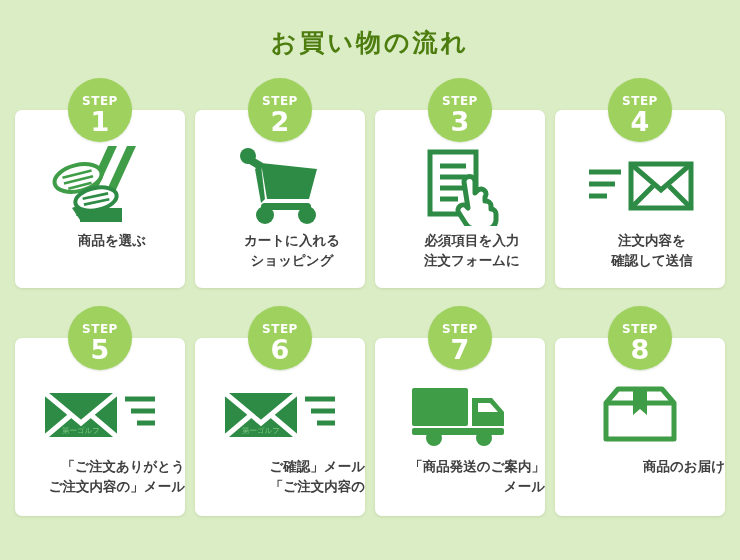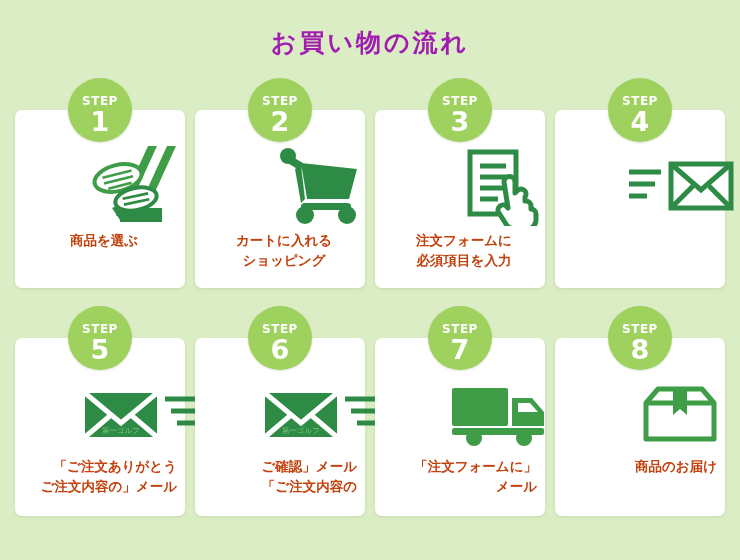--- a/index.html
+++ b/index.html
@@ -22,21 +22,21 @@
     box-sizing: border-box;
   }
   .page-title {
     position: absolute;
     top: 26px;
     left: 0;
     width: 740px;
     text-align: center;
     font-size: 25px;
     font-weight: bold;
-    color: #a21caf;
+    color: #4d7c0f;
     letter-spacing: 3px;
   }
   .grid {
     position: absolute;
     top: 110px;
     left: 15px;
     width: 710px;
     display: grid;
     grid-template-columns: repeat(4, 170px);
     grid-template-rows: 178px 178px;
@@ -82,32 +82,31 @@
   }
   .icon-area {
     position: absolute;
     top: 30px;
     left: 0;
     width: 100%;
     height: 92px;
     display: flex;
     align-items: center;
     justify-content: center;
-    padding-left: 40px;
   }
   .label {
     position: absolute;
-    left: 4px;
+    left: 12px;
     top: 120px;
     width: 100%;
     padding: 0 12px;
     box-sizing: border-box;
     font-size: 13.5px;
     font-weight: bold;
-    color: #c2410c;
+    color: #404040;
     line-height: 1.5;
     text-align: center;
   }
   .label.align-left {
     text-align: left;
     padding-left: 16px;
   }
   .label .ln {
     display: block;
     white-space: nowrap;
@@ -195,22 +194,22 @@
               <line x1="20" y1="20" x2="46" y2="20"></line>
               <line x1="20" y1="31" x2="46" y2="31"></line>
               <line x1="20" y1="42" x2="46" y2="42"></line>
               <line x1="20" y1="53" x2="38" y2="53"></line>
             </g>
             <path d="M44 36 a5.5 5.5 0 0 1 11 0 l0 11 l3 -3 a5 5 0 0 1 7 7 l0 4 a5 5 0 0 1 6 5 l0 3 a5 5 0 0 1 5 5 l0 6 a9 9 0 0 1 -9 9 l-12 0 a11 11 0 0 1 -9 -5 l-7 -11 a5 5 0 0 1 8 -6 l1 1 Z" fill="#ffffff" stroke="#2e8b45" stroke-width="5" stroke-linejoin="round"></path>
           </g>
         </svg>
       </div>
       <div class="label">
+        <span class="ln">必須項目を入力</span>
         <span class="ln">注文フォームに</span>
-        <span class="ln">必須項目を入力</span>
       </div>
     </div>
 
     <div class="card card-r1">
       <div class="badge">
         <span class="badge-word">STEP</span>
         <span class="badge-num">4</span>
       </div>
       <div class="icon-area">
         <svg width="110" height="56" viewBox="0 0 110 56">
@@ -218,20 +217,24 @@
             <line x1="4" y1="14" x2="36" y2="14"></line>
             <line x1="4" y1="26" x2="30" y2="26"></line>
             <line x1="4" y1="38" x2="22" y2="38"></line>
           </g>
           <g>
             <rect x="46" y="6" width="60" height="44" fill="#ffffff" stroke="#2e8b45" stroke-width="5"></rect>
             <path d="M46 6 L76 32 L106 6" fill="none" stroke="#2e8b45" stroke-width="5"></path>
             <path d="M46 50 L68 28 M106 50 L84 28" fill="none" stroke="#2e8b45" stroke-width="5"></path>
           </g>
         </svg>
+      </div>
+      <div class="label">
+        <span class="ln">注文内容を</span>
+        <span class="ln">確認して送信</span>
       </div>
     </div>
 
     <div class="card card-r2">
       <div class="badge">
         <span class="badge-word">STEP</span>
         <span class="badge-num">5</span>
       </div>
       <div class="icon-area">
         <svg width="118" height="58" viewBox="0 0 118 58">
@@ -291,21 +294,21 @@
             <rect x="4" y="6" width="56" height="38" rx="2"></rect>
             <path d="M64 16 L84 16 L96 30 L96 44 L64 44 Z"></path>
             <path d="M70 21 L82 21 L90 30 L70 30 Z" fill="#ffffff"></path>
             <rect x="4" y="46" width="92" height="7" rx="2"></rect>
             <circle cx="26" cy="56" r="8"></circle>
             <circle cx="76" cy="56" r="8"></circle>
           </g>
         </svg>
       </div>
       <div class="label align-left">
-        <span class="ln">「注文フォームに」</span>
+        <span class="ln">「商品発送のご案内」</span>
         <span class="ln">メール</span>
       </div>
     </div>
 
     <div class="card card-r2">
       <div class="badge">
         <span class="badge-word">STEP</span>
         <span class="badge-num">8</span>
       </div>
       <div class="icon-area">

